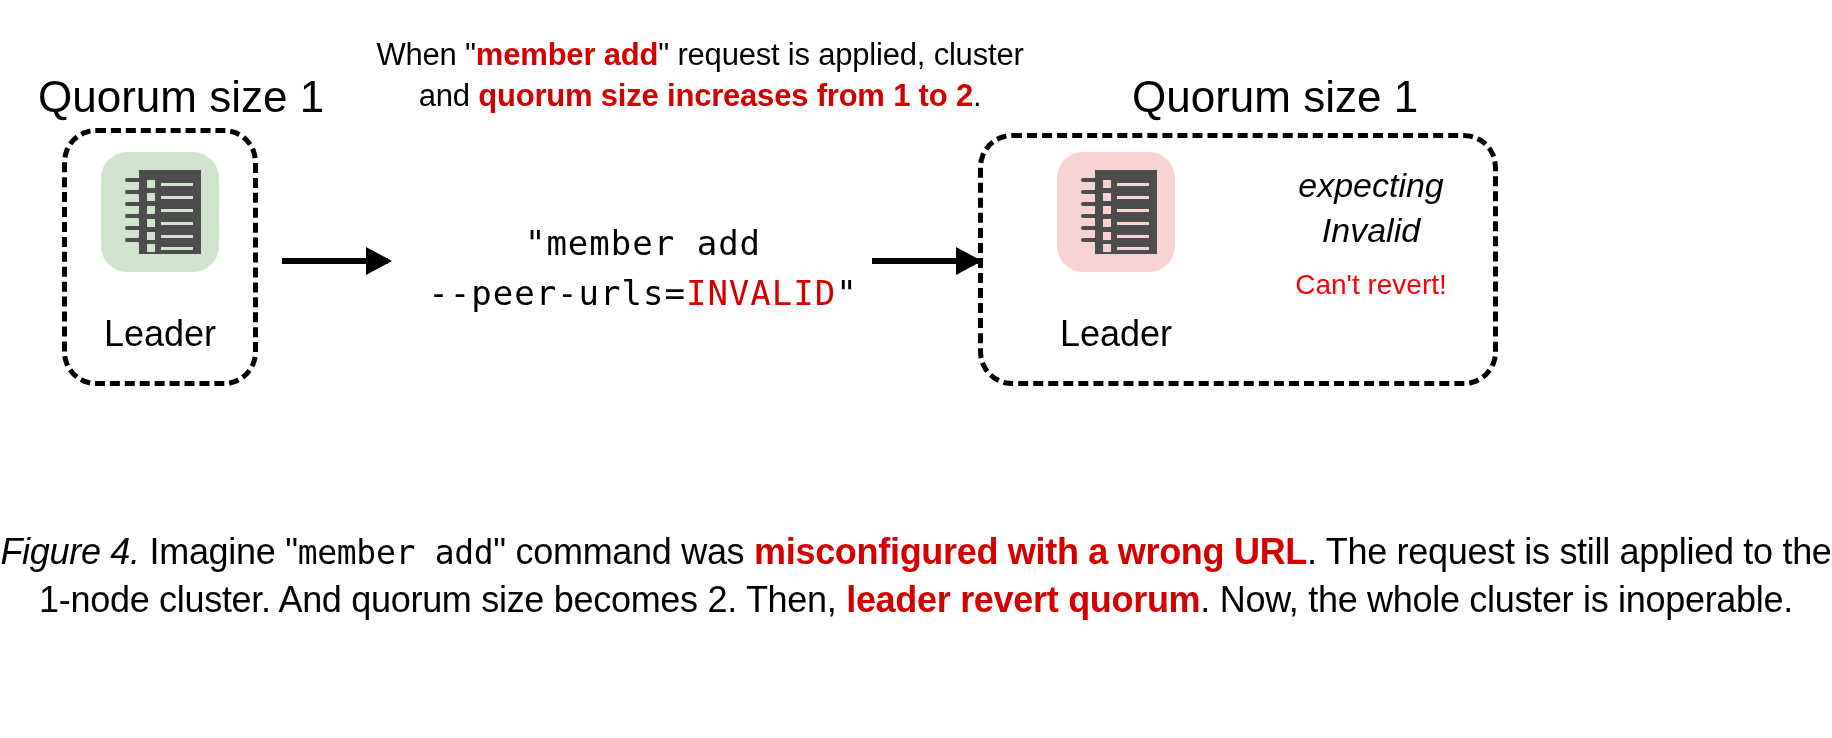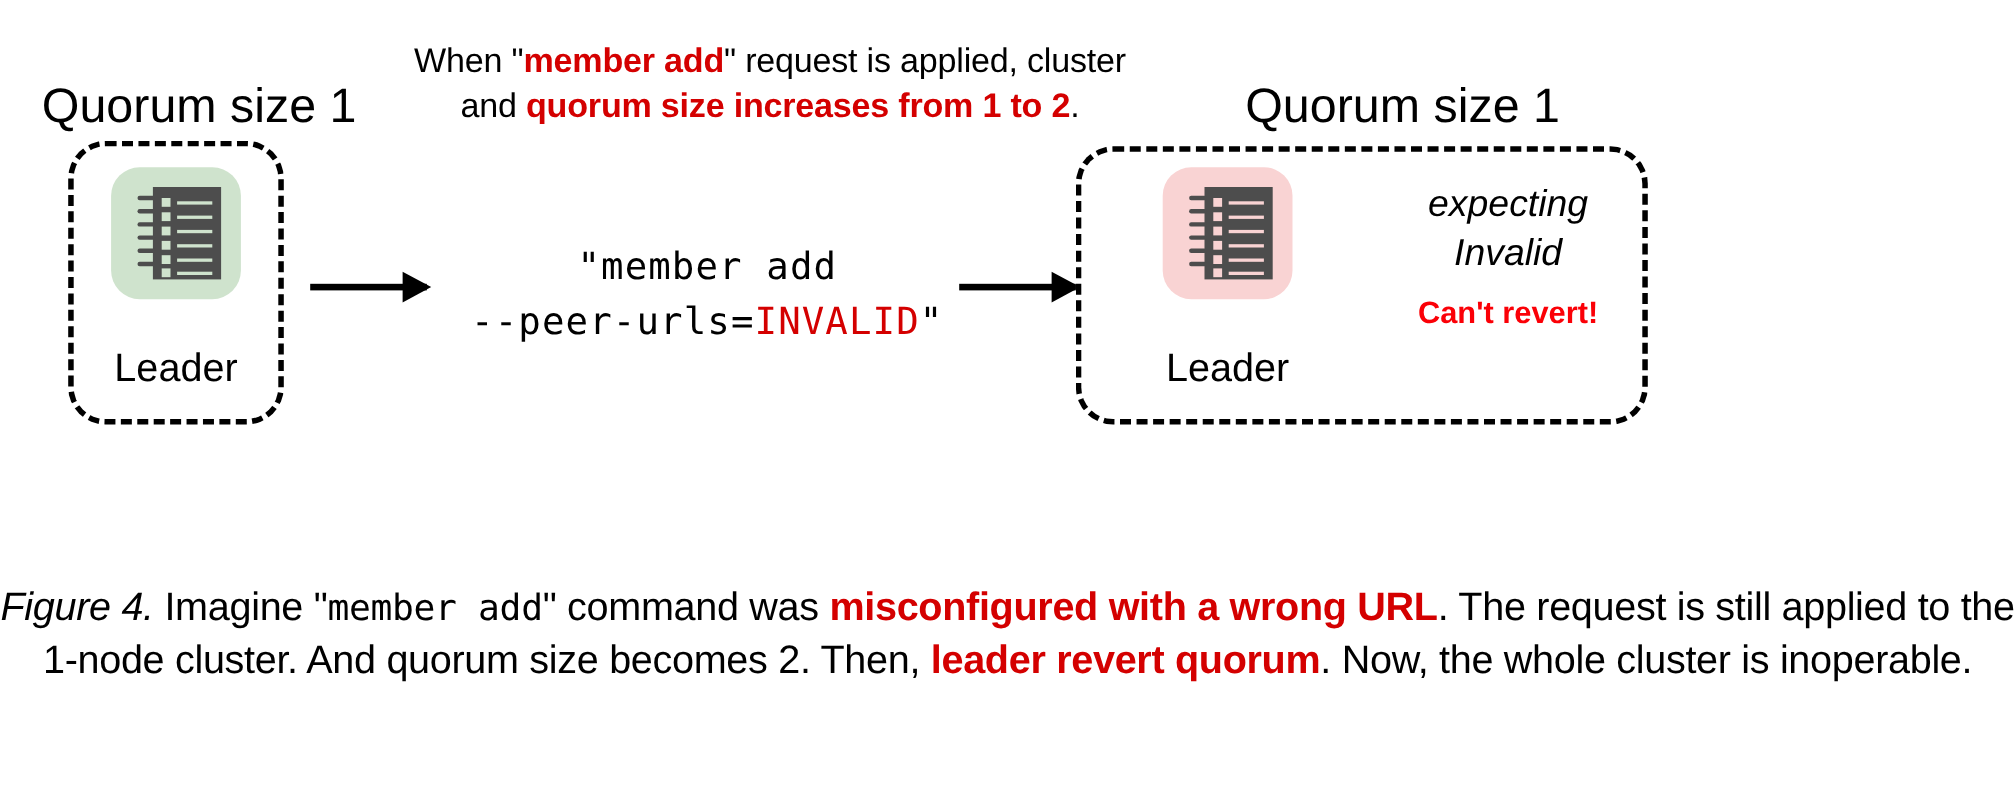--- a/index.html
+++ b/index.html
@@ -157,21 +157,21 @@
     text-align: center;
   }
   #status-block .status-line {
     font-style: italic;
     font-size: 34px;
     line-height: 45px;
   }
   #status-block .revert {
     margin-top: 16px;
     font-size: 28px;
-    font-weight: bold;
+    font-weight: normal;
     line-height: 32px;
   }
 
   
   #figure-caption {
     position: absolute;
     left: 0;
     right: 0;
     top: 528px;
     text-align: center;

